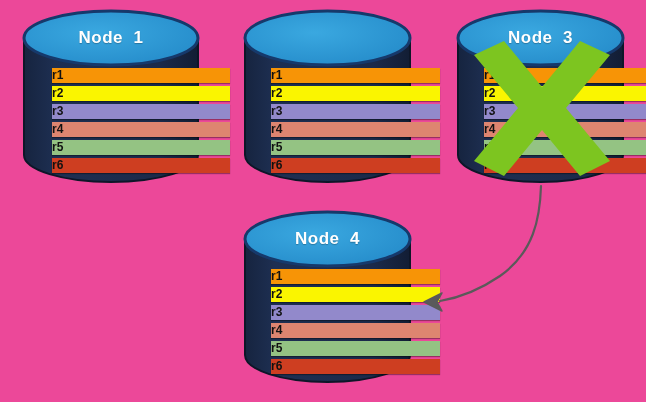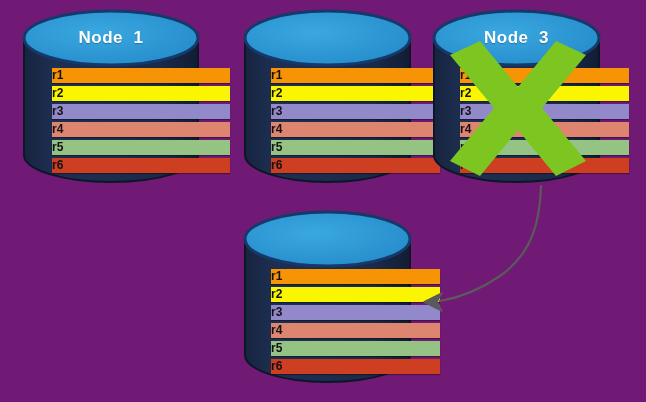--- a/index.html
+++ b/index.html
@@ -4,21 +4,21 @@
 <style>
   html, body {
     margin: 0;
     padding: 0;
     background: #ffffff;
   }
   #canvas {
     position: relative;
     width: 646px;
     height: 402px;
-    background: #701a75;
+    background: #ec4899;
     overflow: hidden;
     font-family: "Liberation Sans", sans-serif;
   }
 
   
   .node {
     position: absolute;
   }
   .cyl-svg {
     position: absolute;
@@ -127,21 +127,21 @@
     <div class="rows" style="top:60px; padding:0 28px; gap:3px;">
       <div class="row-bar" style="background:#F79406;">r1</div>
       <div class="row-bar" style="background:#FAF500;">r2</div>
       <div class="row-bar" style="background:#9289CB;">r3</div>
       <div class="row-bar" style="background:#DE8570;">r4</div>
       <div class="row-bar" style="background:#94C383;">r5</div>
       <div class="row-bar" style="background:#CE3E21;">r6</div>
     </div>
   </div>
 
-  <div class="node" style="left:432px; top:8px; width:169px; height:177px;">
+  <div class="node" style="left:456px; top:8px; width:169px; height:177px;">
     <svg class="cyl-svg" width="169" height="177" viewBox="0 0 169 177">
       <defs>
         <linearGradient id="bodyGrad3" x1="0" y1="0" x2="1" y2="0">
           <stop offset="0%" stop-color="#16243F"></stop>
           <stop offset="18%" stop-color="#1E2F52"></stop>
           <stop offset="78%" stop-color="#1B2A4A"></stop>
           <stop offset="100%" stop-color="#121D34"></stop>
         </linearGradient>
         <radialGradient id="topGrad3" cx="0.42" cy="0.4" r="0.75">
           <stop offset="0%" stop-color="#3AA8E0"></stop>
@@ -178,20 +178,21 @@
           <stop offset="100%" stop-color="#121D34"></stop>
         </linearGradient>
         <radialGradient id="topGrad4" cx="0.42" cy="0.4" r="0.75">
           <stop offset="0%" stop-color="#3AA8E0"></stop>
           <stop offset="100%" stop-color="#2389C8"></stop>
         </radialGradient>
       </defs>
       <path d="M2,29 L2,145 A82.5,27 0 0,0 167,145 L167,29 Z" fill="url(#bodyGrad4)" stroke="#0D1628" stroke-width="2"></path>
       <ellipse cx="84.5" cy="29" rx="82.5" ry="27" fill="url(#topGrad4)" stroke="#16396B" stroke-width="3"></ellipse>
     </svg>
+    <div class="node-label" style="top:19px;">Node  4</div>
     <div class="rows" style="top:59px; padding:0 28px; gap:3px;">
       <div class="row-bar" style="background:#F79406;">r1</div>
       <div class="row-bar" style="background:#FAF500;">r2</div>
       <div class="row-bar" style="background:#9289CB;">r3</div>
       <div class="row-bar" style="background:#DE8570;">r4</div>
       <div class="row-bar" style="background:#94C383;">r5</div>
       <div class="row-bar" style="background:#CE3E21;">r6</div>
     </div>
   </div>
 

